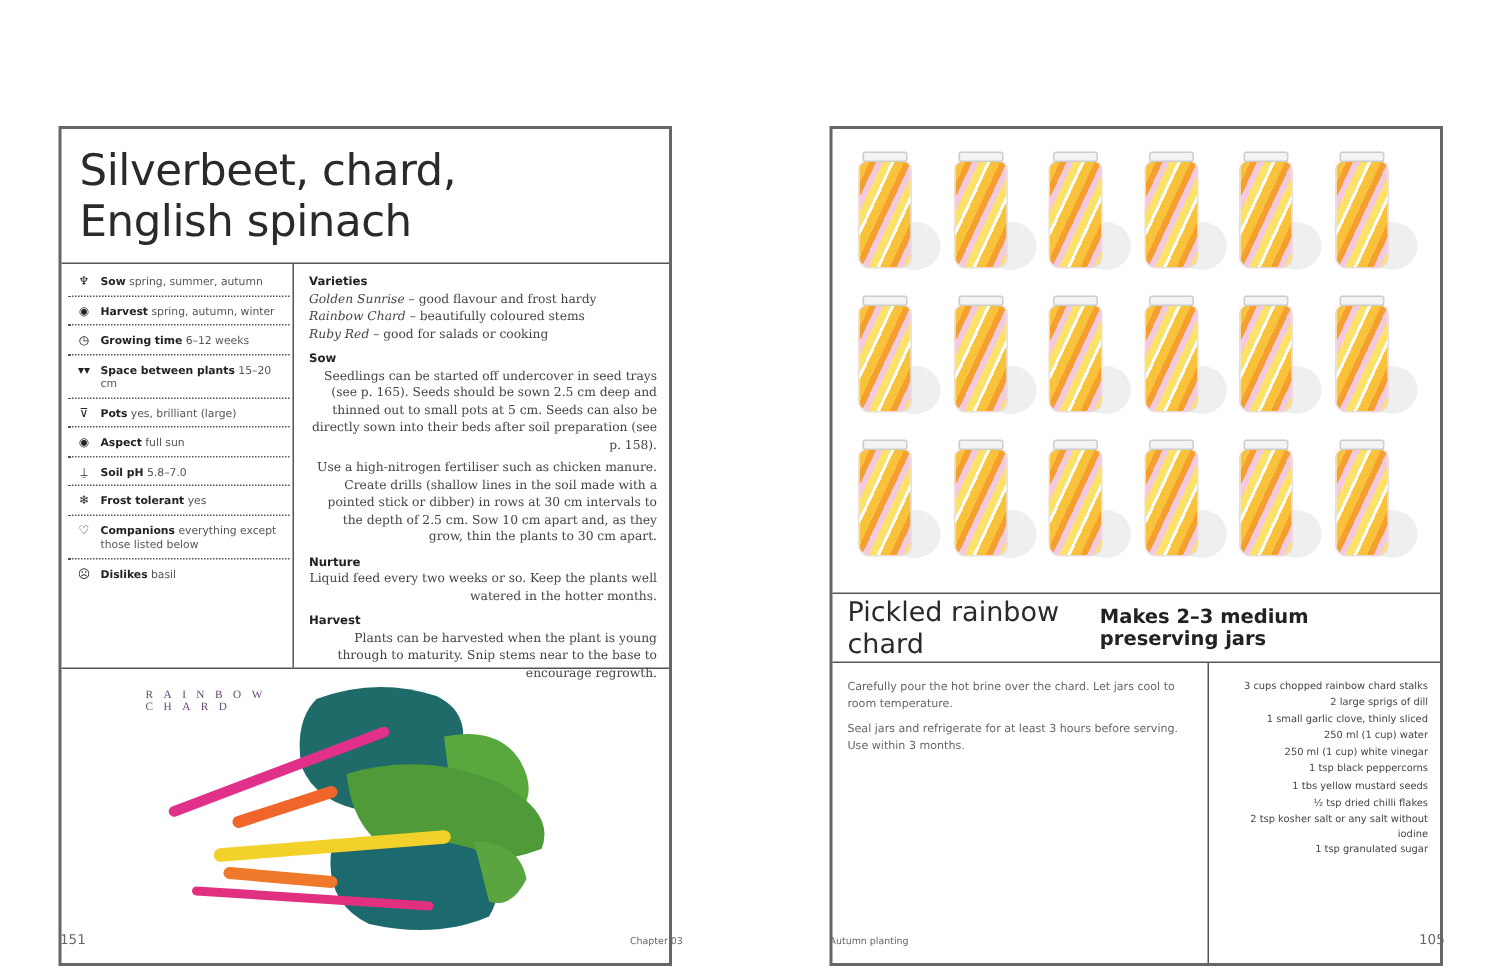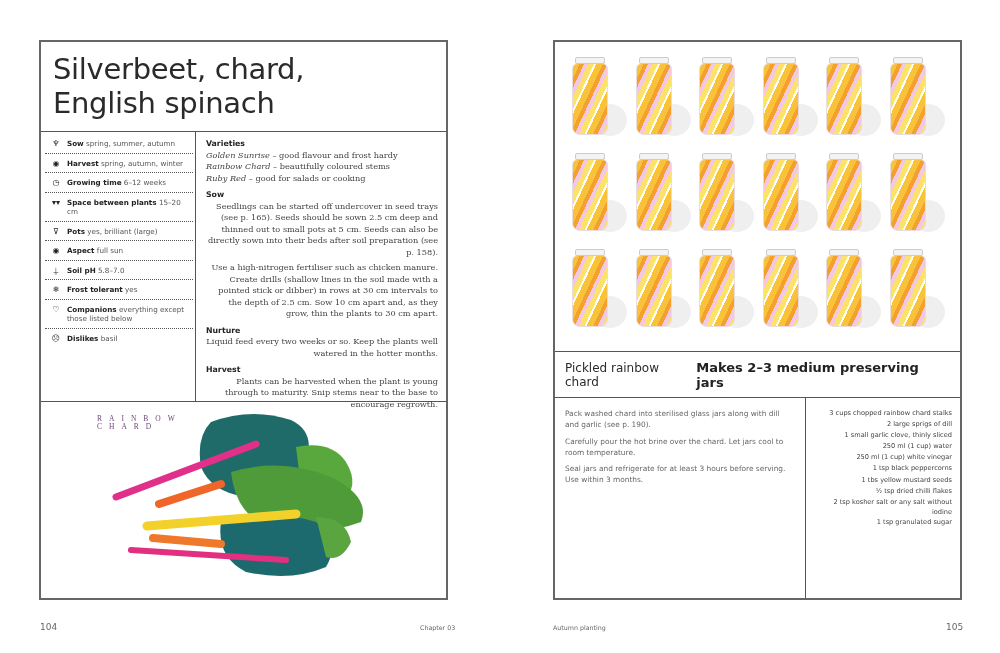--- a/index.html
+++ b/index.html
@@ -1,17 +1,17 @@
 <!DOCTYPE html>
 <html><head>
 <meta charset="utf-8">
 <style>
   * { box-sizing: border-box; margin: 0; padding: 0; }
   body { width: 1000px; height: 653px; background: #fff; position: relative; overflow: hidden; font-family: "Liberation Sans", sans-serif; color: #333; }
-  .panel { position: absolute; border: 2px solid #666; background: #fff; }
+  .panel { position: absolute; border: 2px solid #666; background: #fff; margin-top: 44px; }
   #left-panel { left: 39px; top: 40px; width: 409px; height: 560px; }
   #right-panel { left: 553px; top: 40px; width: 409px; height: 560px; }
 
   .title-box { height: 90px; border-bottom: 1.5px solid #555; padding: 10px 12px; }
   .title { font-family: "DejaVu Sans", sans-serif; font-size: 29px; font-weight: 500; line-height: 34px; color: #2a2a2a; letter-spacing: -0.3px; }
 
   .info-row { display: flex; height: 270px; border-bottom: 1.5px solid #555; }
   .facts { width: 155px; border-right: 1.5px solid #555; padding: 2px 2px 0 4px; }
   .fact { display: flex; align-items: flex-start; border-bottom: 1px dotted #555; padding: 5px 0 4px 0; font-size: 7.2px; line-height: 9.5px; font-family: "DejaVu Sans", sans-serif; }
   .fact:last-child { border-bottom: none; }
@@ -27,21 +27,21 @@
   .illus { position: relative; height: 196px; }
   .handwrite { position: absolute; left: 12px; font-family: Liberation Serif, serif; font-size: 7.5px; letter-spacing: 7px; color: #6a4a7a; padding-left: 44px; }
 
   .jars { height: 310px; border-bottom: 1.5px solid #555; position: relative; padding: 12px 10px 0 14px; display: grid; grid-template-columns: repeat(6, 1fr); grid-template-rows: repeat(3, 96px); }
   .jar { position: relative; }
   .jar .lid { position: absolute; left: 6px; top: 3px; width: 30px; height: 7px; border: 1px solid #ccc; border-radius: 2px; background: #f3f3f3; }
   .jar .body { position: absolute; left: 3px; top: 9px; width: 36px; height: 72px; border-radius: 6px 6px 8px 8px; background: repeating-linear-gradient(115deg, #f8c23a 0 6px, #f5a02e 6px 10px, #f4c9e0 10px 14px, #fde26a 14px 19px, #fff 19px 21px); border: 1px solid #e8dcdc; }
   .jar .shadow { position: absolute; left: 24px; top: 50px; width: 34px; height: 32px; background: #e4e4e4; border-radius: 50%; opacity: .6; }
 
   .recipe-head { height: 46px; border-bottom: 1.5px solid #555; display: flex; align-items: center; justify-content: space-between; padding: 0 10px 0 10px; }
-  .recipe-title { font-family: "DejaVu Sans", sans-serif; font-size: 12px; color: #2a2a2a; }
+  .recipe-title { font-family: "DejaVu Sans", sans-serif; font-size: 18px; color: #2a2a2a; }
   .recipe-yield { font-family: "DejaVu Sans", sans-serif; font-size: 13px; font-weight: bold; color: #222; }
   .recipe-body { display: flex; height: 200px; }
   .method { width: 251px; border-right: 1.5px solid #555; padding: 10px 10px 0 10px; font-family: "DejaVu Sans", sans-serif; font-size: 7.4px; line-height: 11.3px; color: #666; }
   .method p { margin-bottom: 5px; }
   .ingredients { flex: 1; padding: 10px 8px 0 10px; font-family: "DejaVu Sans", sans-serif; font-size: 6.6px; line-height: 11.1px; color: #444; list-style: none; text-align: right; }
   .ingredients li .cont { display: block; padding-left: 8px; line-height: 9px; }
 
   .folio { position: absolute; top: 622px; font-family: "DejaVu Sans", sans-serif; color: #666; }
   .pg { font-size: 9px; }
   .run { font-size: 6.3px; }
@@ -226,35 +226,34 @@
       </div>
   </div>
 
   <div class="recipe-head">
     <div class="recipe-title">Pickled rainbow chard</div>
     <div class="recipe-yield">Makes 2–3 medium preserving jars</div>
   </div>
 
   <div class="recipe-body">
     <div class="method">
-      <p>Pack washed chard into sterilised glass jars along with dill and garlic (see p. 190).</p>
       <p>Carefully pour the hot brine over the chard. Let jars cool to room temperature.</p>
       <p>Seal jars and refrigerate for at least 3 hours before serving. Use within 3 months.</p>
     </div>
     <ul class="ingredients">
       <li>3 cups chopped rainbow chard stalks</li>
       <li>2 large sprigs of dill</li>
       <li>1 small garlic clove, thinly sliced</li>
       <li>250 ml (1 cup) water</li>
       <li>250 ml (1 cup) white vinegar</li>
       <li>1 tsp black peppercorns</li>
       <li>1 tbs yellow mustard seeds</li>
       <li>½ tsp dried chilli flakes</li>
       <li><span>2 tsp kosher salt or any salt without</span><span class="cont">iodine</span></li>
       <li>1 tsp granulated sugar</li>
     </ul>
   </div>
 </div>
 
-<div class="folio pg" style="left:40px">104</div>
+<div class="folio pg" style="left:40px">151</div>
 <div class="folio run" style="left:420px;top:624px">Chapter 03</div>
 <div class="folio run" style="left:553px;top:624px">Autumn planting</div>
 <div class="folio pg" style="left:946px">105</div>
 
 </body></html>

